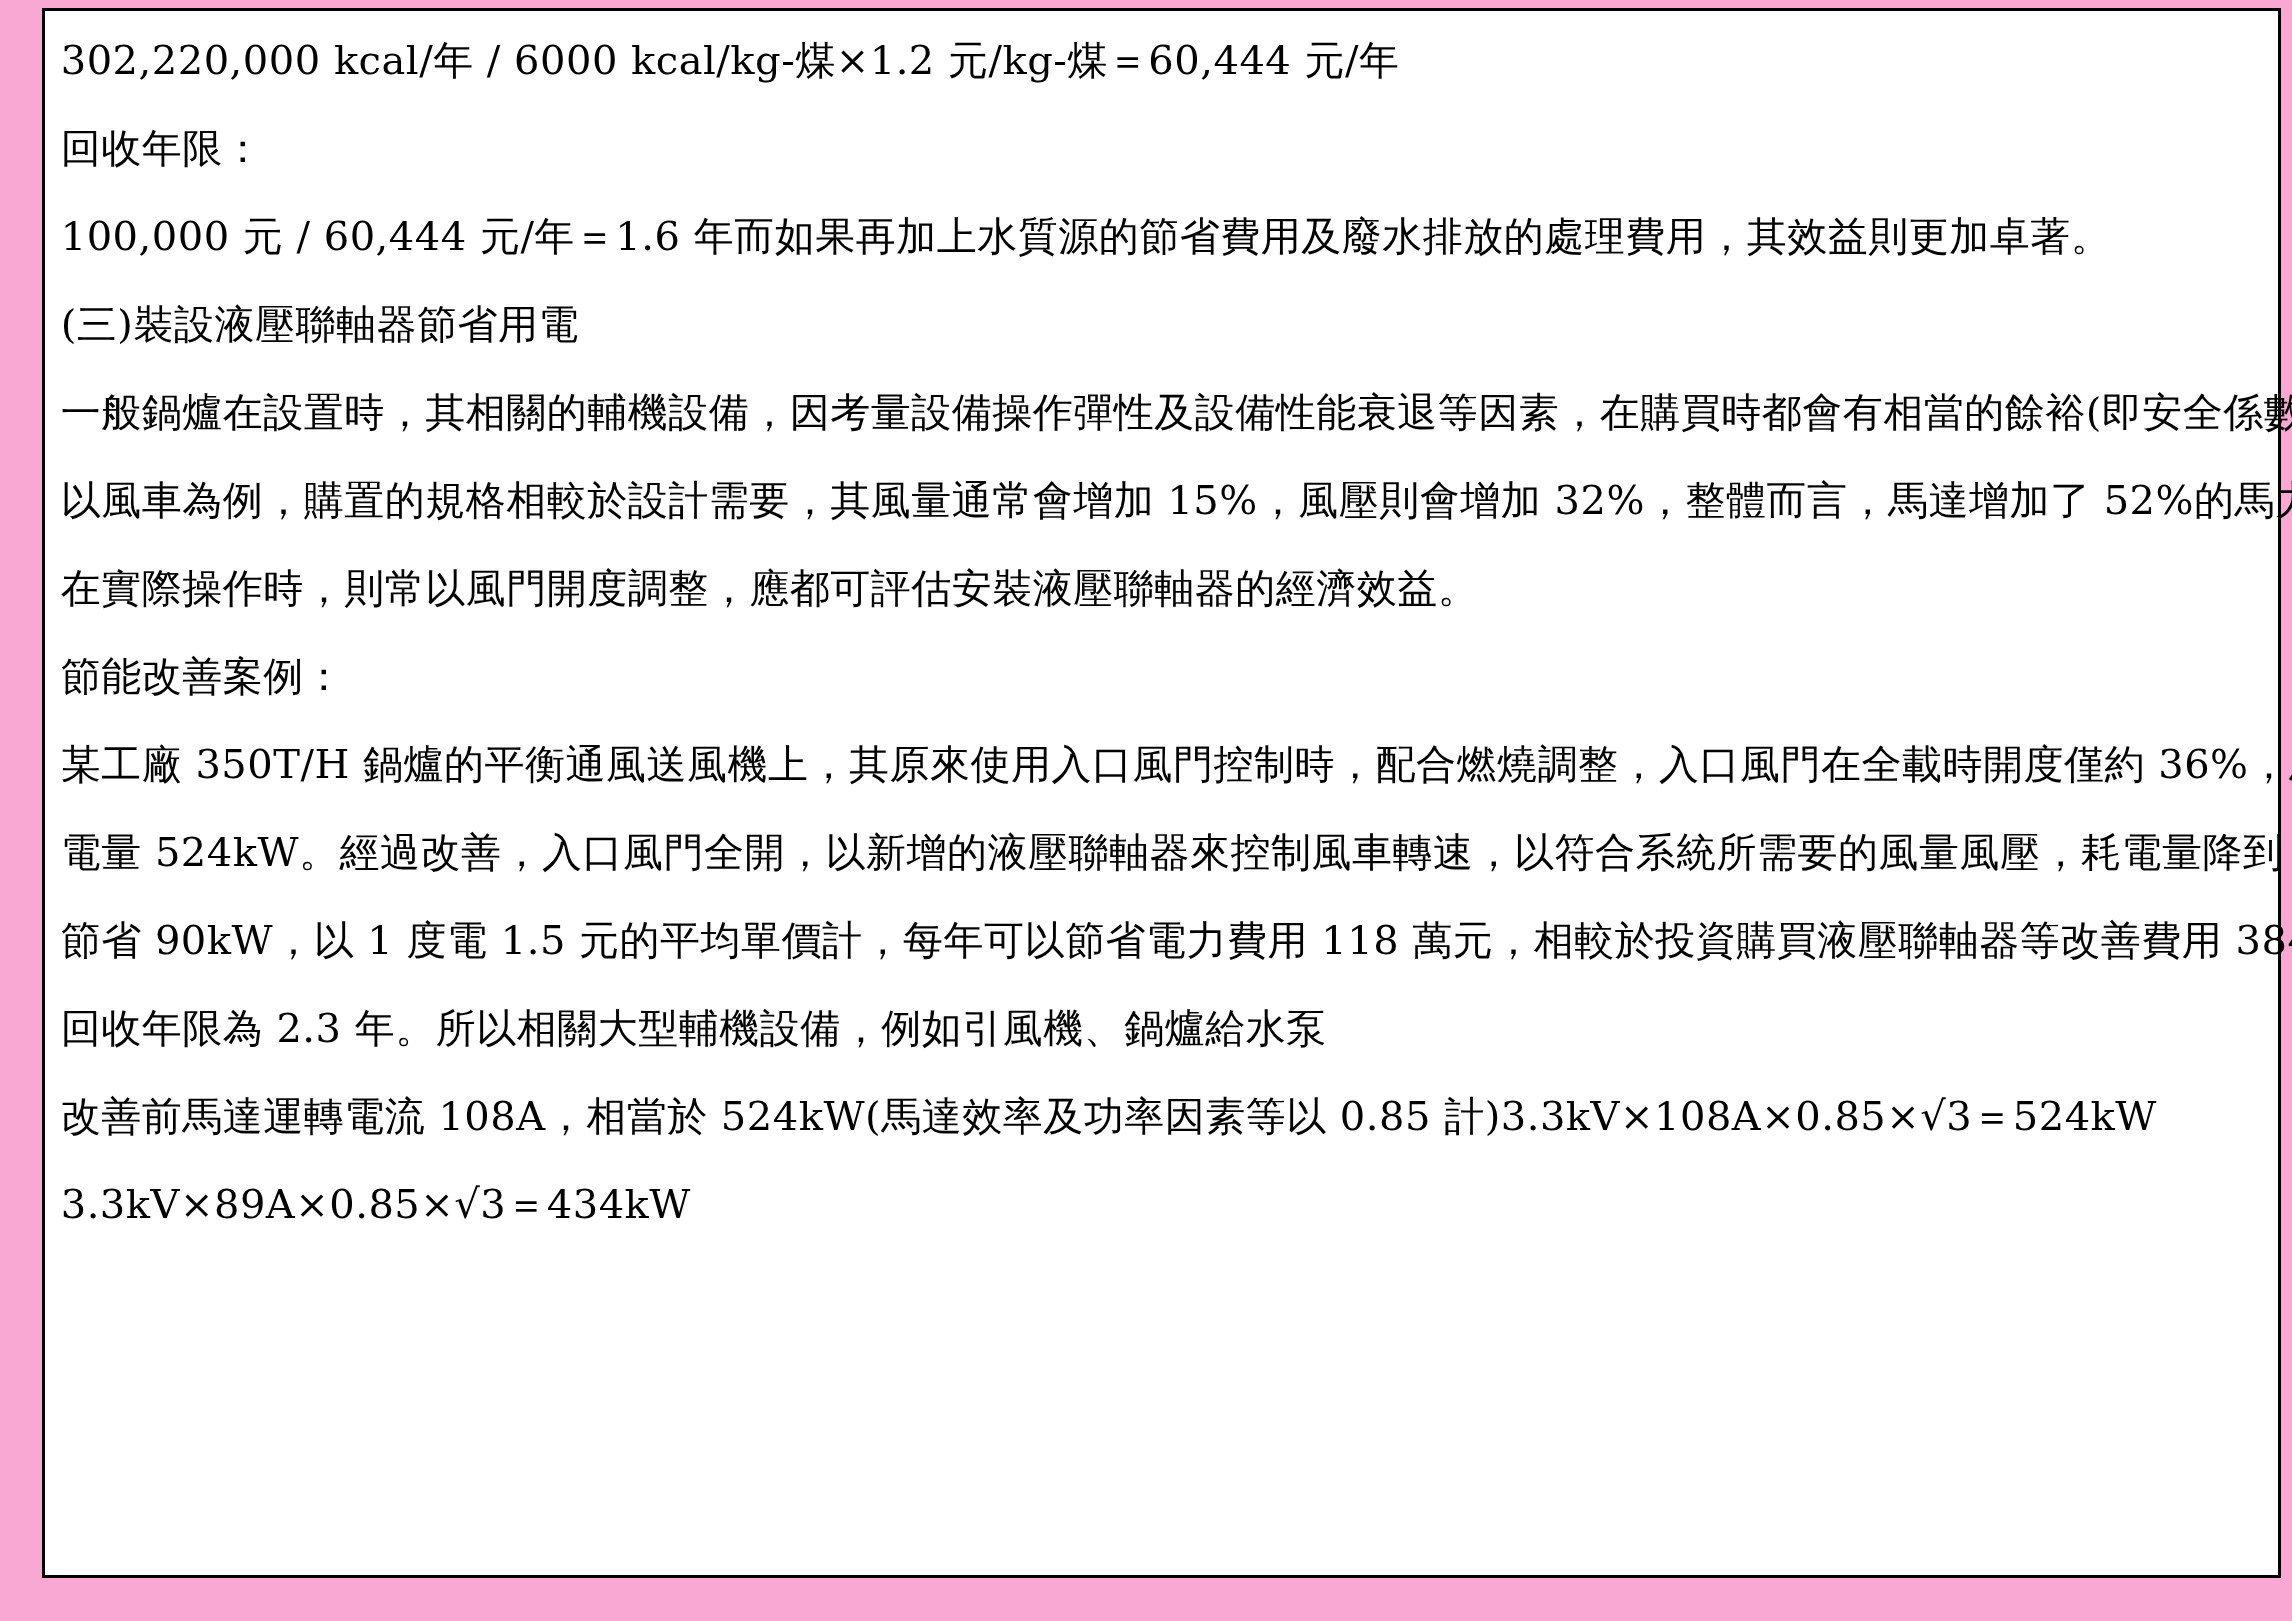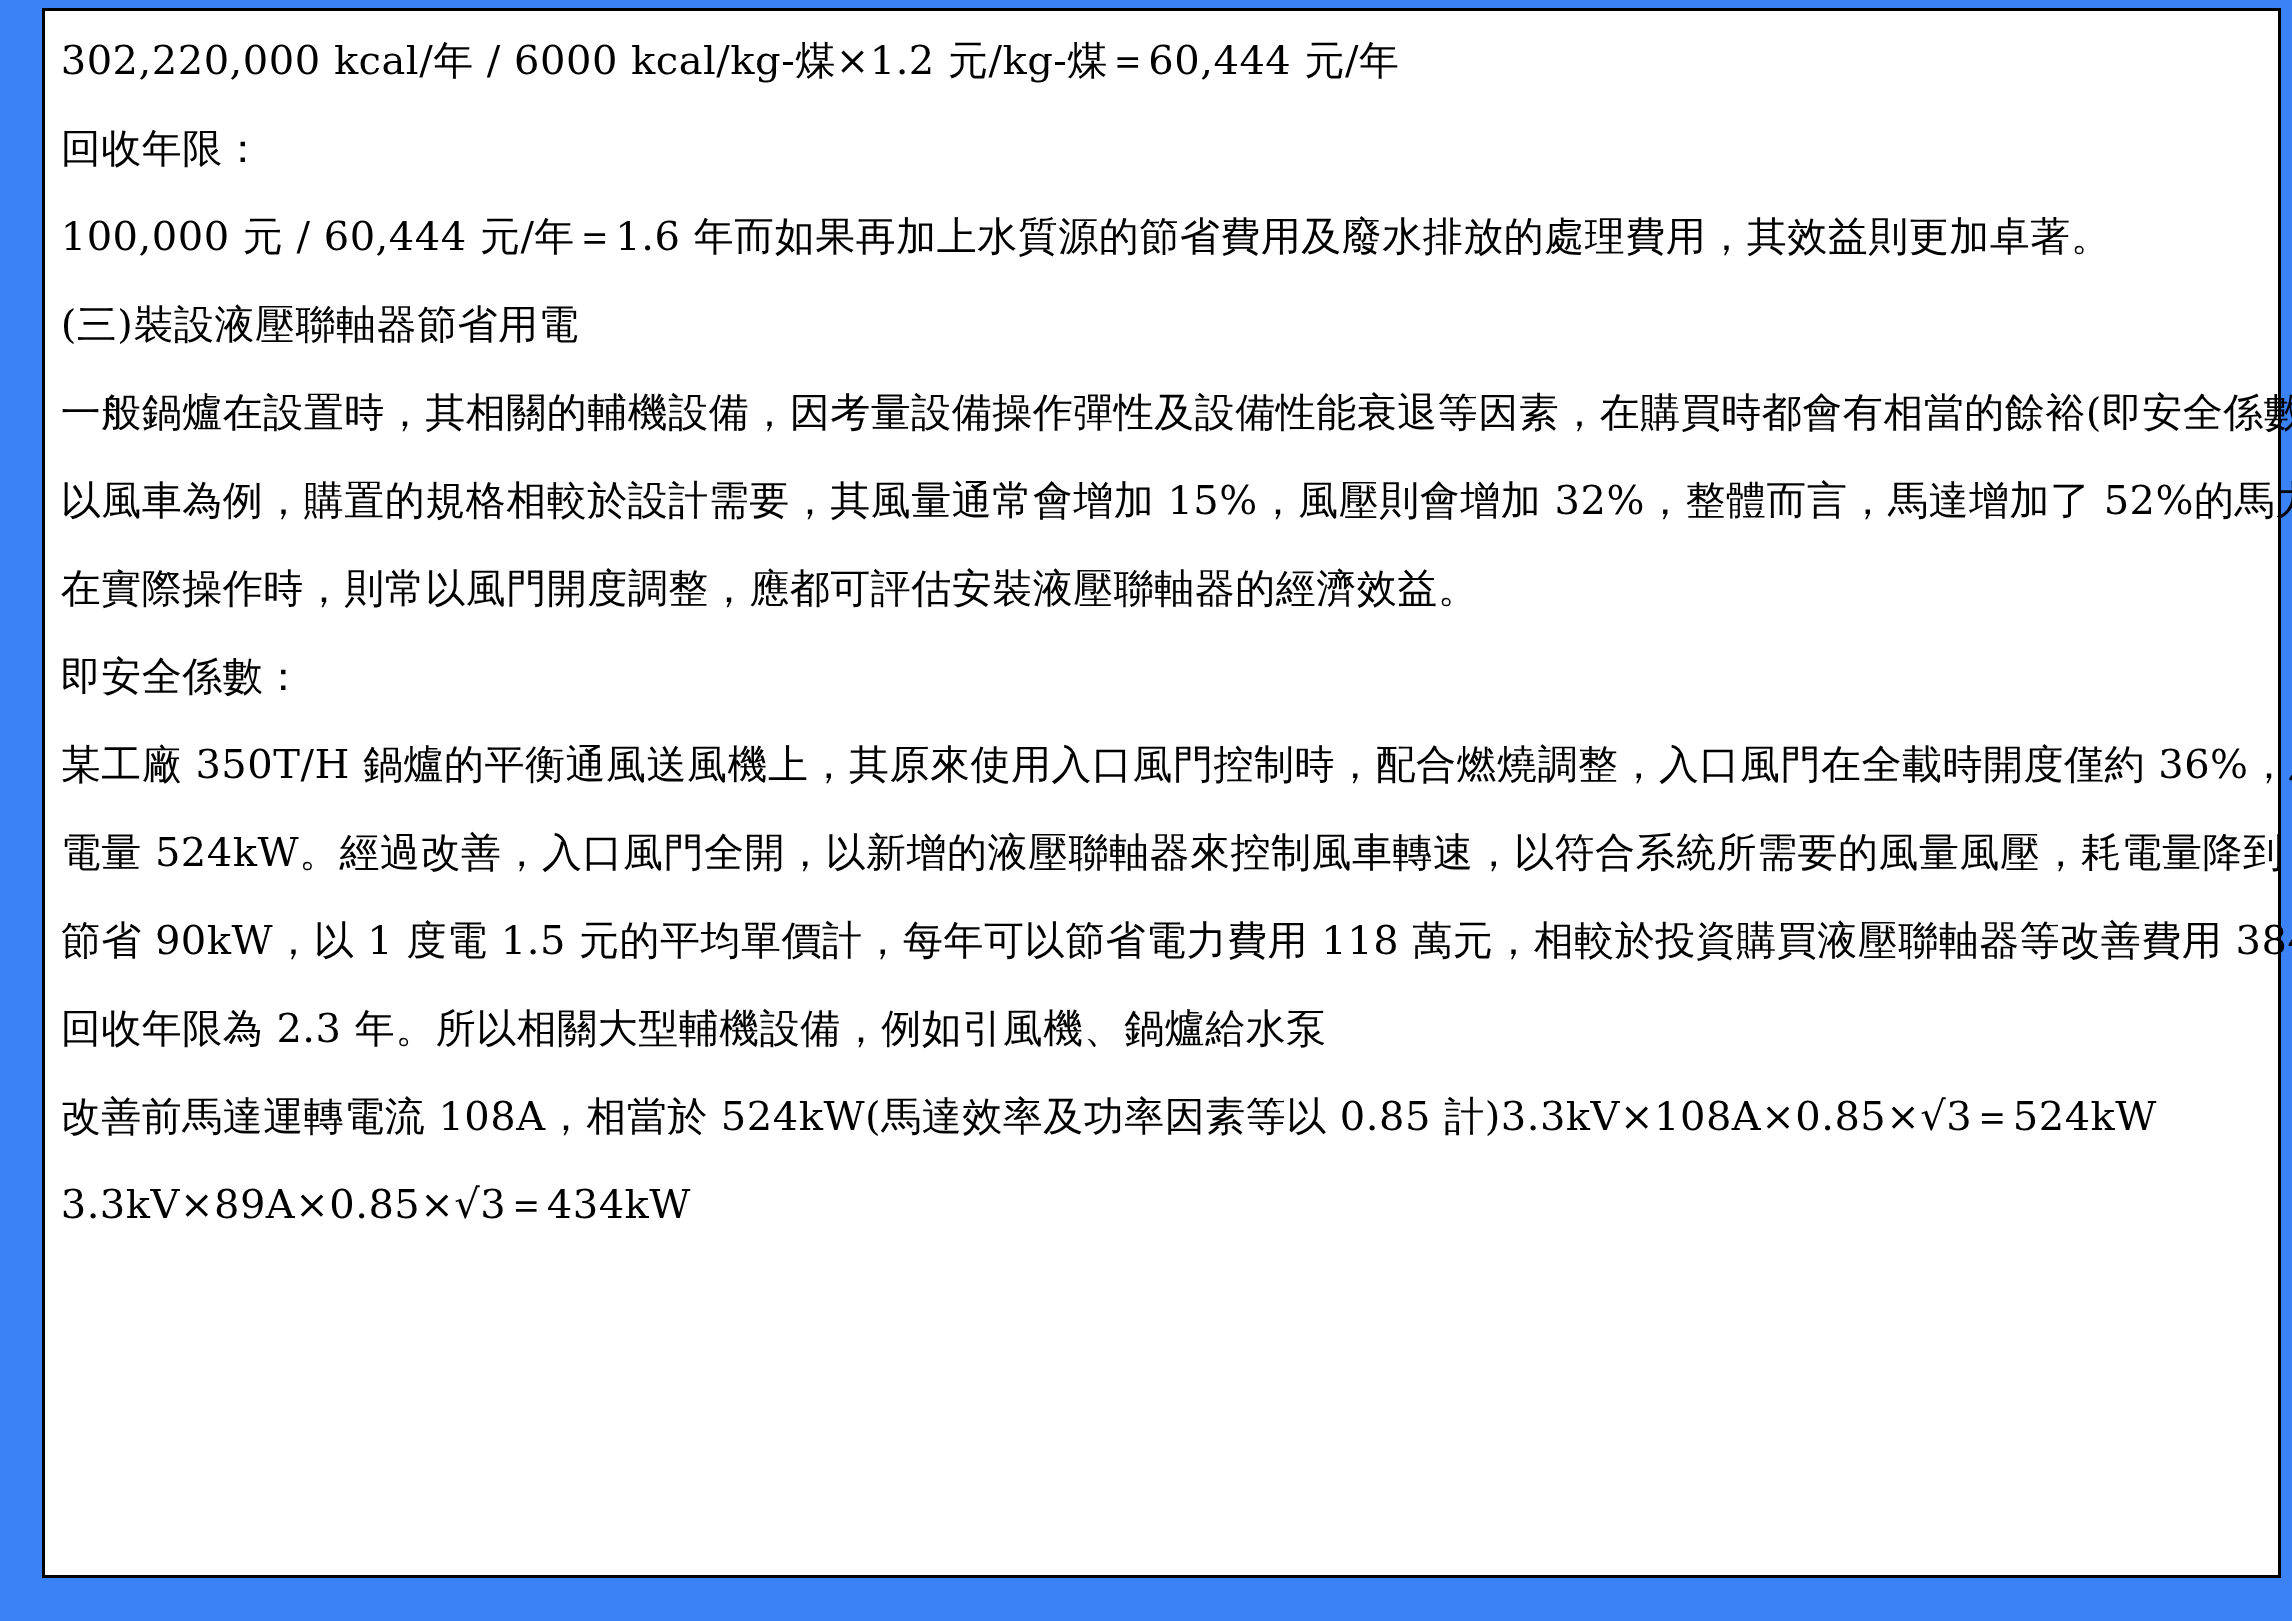--- a/index.html
+++ b/index.html
@@ -7,21 +7,21 @@
     padding: 0;
     background: #ffffff;
     width: 2293px;
     height: 1621px;
     font-family: "DejaVu Serif", "Liberation Serif", serif;
   }
   .canvas {
     position: relative;
     width: 2293px;
     height: 1621px;
-    background: #3b82f6;
+    background: #f9a8d4;
     overflow: hidden;
   }
   .page {
     position: absolute;
     left: 42px;
     top: 7.8px;
     width: 2239px;
     height: 1570px;
     border: 3.9px solid #000000;
     background: #ffffff;
@@ -48,21 +48,21 @@
 <div class="canvas">
   <div class="page">
     <div class="content">
       <p class="line">302,220,000 kcal/年 / 6000 kcal/kg-煤×1.2 元/kg-煤＝60,444 元/年</p>
       <p class="line">回收年限：</p>
       <p class="line">100,000 元 / 60,444 元/年＝1.6 年而如果再加上水質源的節省費用及廢水排放的處理費用，其效益則更加卓著。</p>
       <p class="line">(三)裝設液壓聯軸器節省用電</p>
       <p class="line">一般鍋爐在設置時，其相關的輔機設備，因考量設備操作彈性及設備性能衰退等因素，在購買時都會有相當的餘裕(即安全係數)。</p>
       <p class="line">以風車為例，購置的規格相較於設計需要，其風量通常會增加 15%，風壓則會增加 32%，整體而言，馬達增加了 52%的馬力數，而</p>
       <p class="line">在實際操作時，則常以風門開度調整，應都可評估安裝液壓聯軸器的經濟效益。</p>
-      <p class="line">即安全係數：</p>
+      <p class="line">節能改善案例：</p>
       <p class="line">某工廠 350T/H 鍋爐的平衡通風送風機上，其原來使用入口風門控制時，配合燃燒調整，入口風門在全載時開度僅約 36%，馬達耗</p>
       <p class="line">電量 524kW。經過改善，入口風門全開，以新增的液壓聯軸器來控制風車轉速，以符合系統所需要的風量風壓，耗電量降到 434KW，</p>
       <p class="line">節省 90kW，以 1 度電 1.5 元的平均單價計，每年可以節省電力費用 118 萬元，相較於投資購買液壓聯軸器等改善費用 384 萬元，</p>
       <p class="line">回收年限為 2.3 年。所以相關大型輔機設備，例如引風機、鍋爐給水泵</p>
       <p class="line">改善前馬達運轉電流 108A，相當於 524kW(馬達效率及功率因素等以 0.85 計)3.3kV×108A×0.85×√3＝524kW</p>
       <p class="line">3.3kV×89A×0.85×√3＝434kW</p>
     </div>
   </div>
 </div>
 

